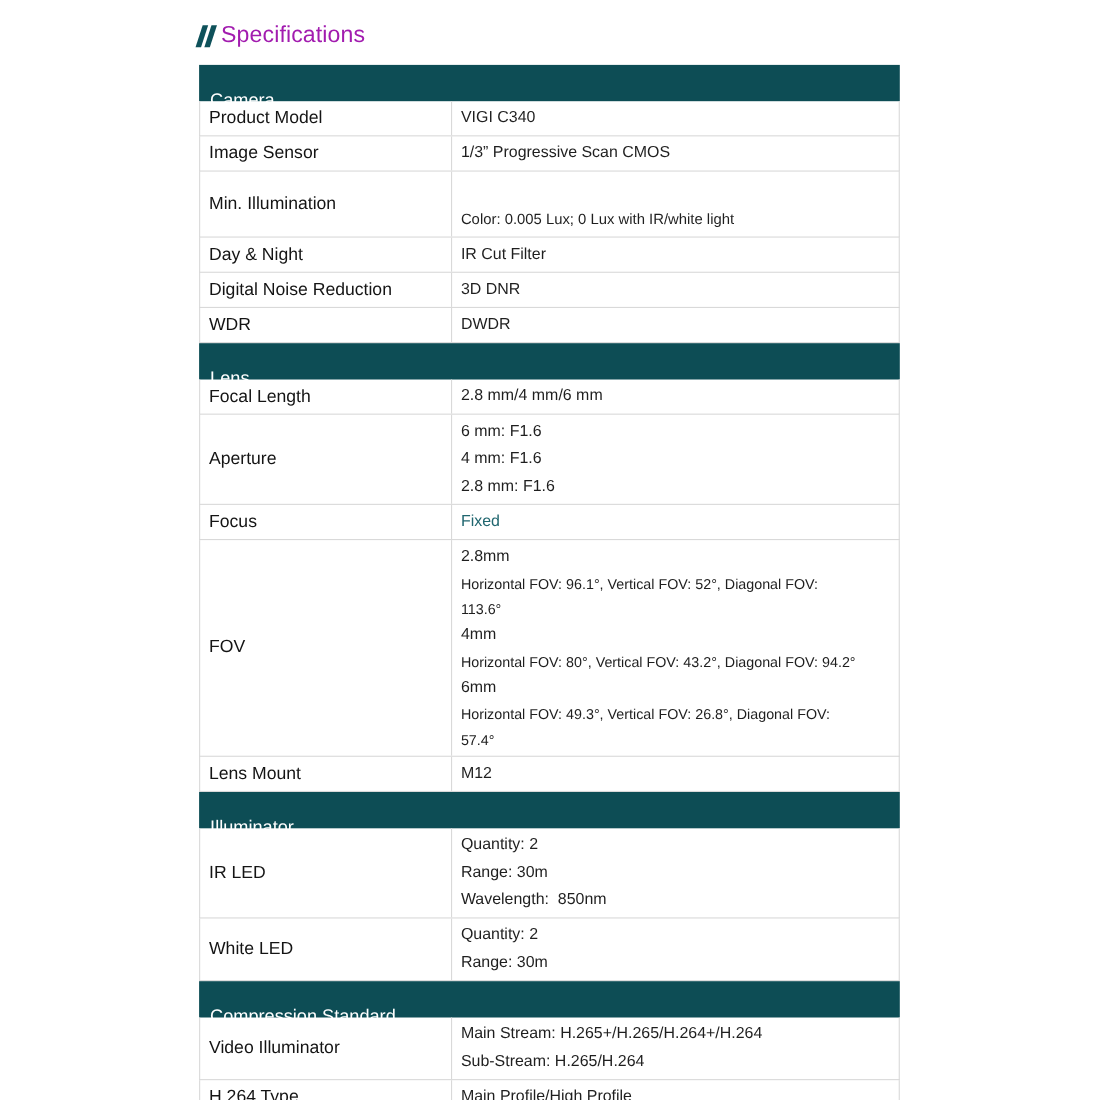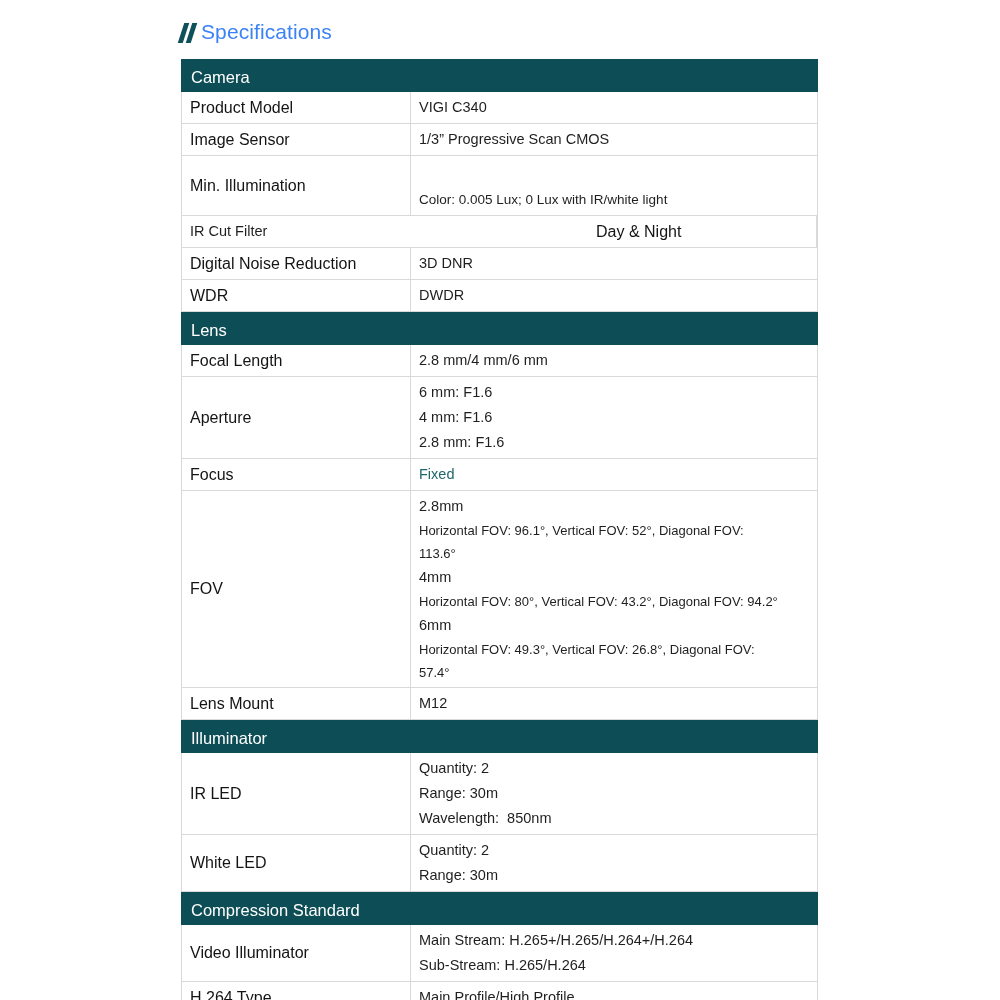--- a/index.html
+++ b/index.html
@@ -30,34 +30,34 @@
     margin-top: 2px;
   }
   .slash-icon .bar {
     width: 5px;
     height: 20px;
     background: var(--accent-icon, #0E515A);
     transform: skewX(-18deg);
   }
   .page-title {
     font-size: 21px;
-    color: #3b82f6;
+    color: #a21caf;
     letter-spacing: 0.1px;
   }
   .spec-table {
     width: 637px;
     box-sizing: border-box;
   }
   .section-header {
     background: var(--header-bg, #0D4D55);
     color: #ffffff;
     font-size: 16.5px;
     height: 33px;
     line-height: 33px;
-    padding: 2px 0 0 10px;
+    padding: 16px 0 0 10px;
     box-sizing: border-box;
   }
   .row {
     display: flex;
     border-left: 1px solid var(--border, #D9D9D9);
     border-right: 1px solid var(--border, #D9D9D9);
     border-bottom: 1px solid var(--border, #D9D9D9);
     box-sizing: border-box;
     min-height: 31px;
   }
@@ -123,24 +123,24 @@
           <div class="line">1/3” Progressive Scan CMOS</div>
         </div>
       </div>
       <div class="row">
         <div class="cell label">Min. Illumination</div>
         <div class="cell value">
           <div class="line mid">Color: 0.005 Lux; 0 Lux with IR/white light</div>
         </div>
       </div>
       <div class="row">
+        <div class="cell label">Day &amp; Night</div>
         <div class="cell value">
           <div class="line">IR Cut Filter</div>
         </div>
-        <div class="cell label">Day &amp; Night</div>
       </div>
       <div class="row">
         <div class="cell label">Digital Noise Reduction</div>
         <div class="cell value">
           <div class="line">3D DNR</div>
         </div>
       </div>
       <div class="row">
         <div class="cell label">WDR</div>
         <div class="cell value">

